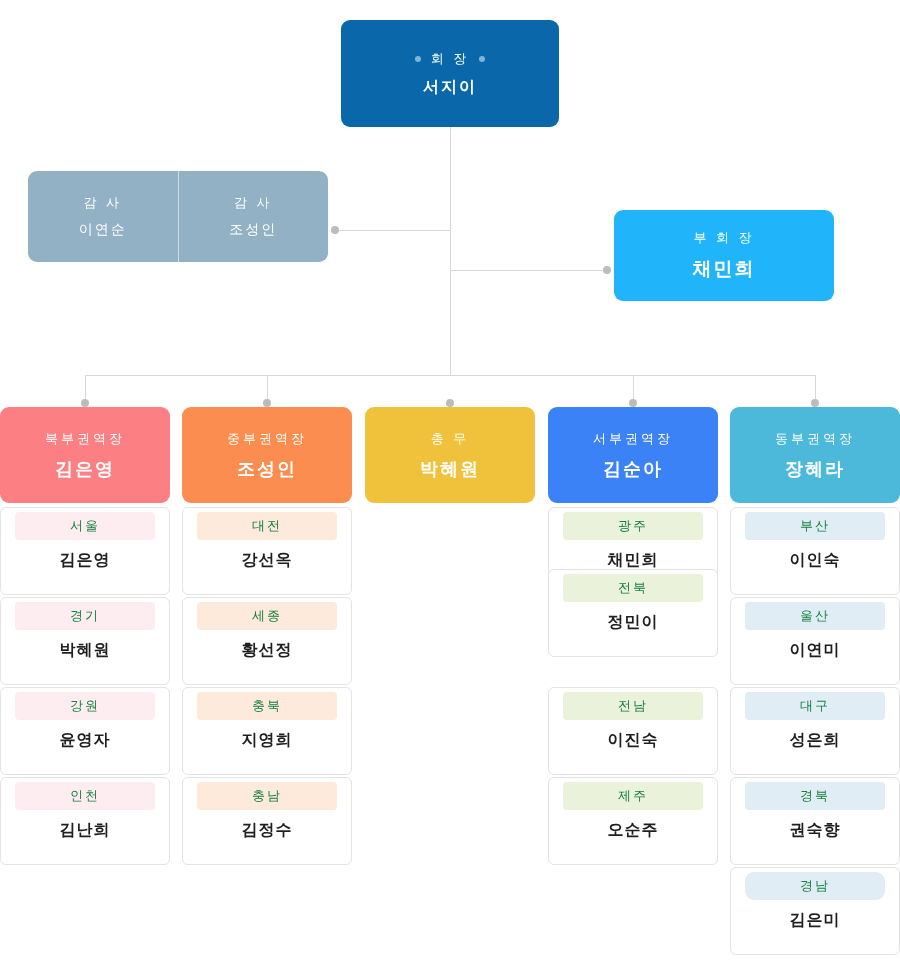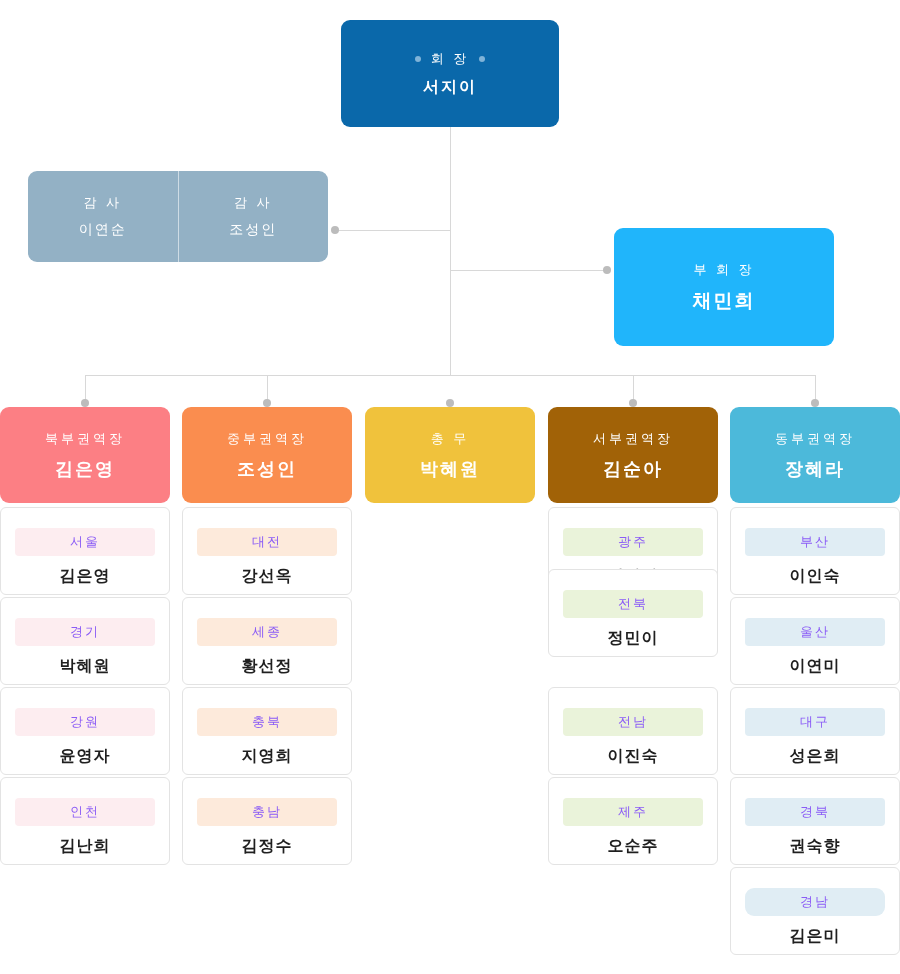--- a/index.html
+++ b/index.html
@@ -23,30 +23,30 @@
   .deco-dot { width:6px; height:6px; border-radius:50%; background:#7fb3d8; display:inline-block; }
 
   .auditor-group { position:absolute; left:28px; top:171px; width:300px; height:91px;
                    display:flex; border-radius:9px; overflow:hidden; }
   .auditor { flex:1; display:flex; flex-direction:column; justify-content:center; gap:9px;
              color:#fff; text-align:center; }
   .auditor:first-child { border-right:1px solid rgba(255,255,255,0.55); }
   .auditor .title { font-size:13px; letter-spacing:3px; }
   .auditor .name  { font-size:14px; font-weight:normal; letter-spacing:2px; }
 
-  .vice { left:614px; top:228px; width:220px; height:118px; }
+  .vice { left:614px; top:210px; width:220px; height:91px; }
 
   .branch { top:407px; width:170px; height:96px; }
   .branch .name { font-size:18px; }
 
   
   .card { position:absolute; width:170px; height:88px; background:#fff;
           border:1px solid #e3e3e3; border-radius:6px; text-align:center; }
-  .card .pill { margin:20px 14px 0; height:28px; line-height:28px; border-radius:4px;
-                font-size:13px; color:#8b5cf6; letter-spacing:2px; }
+  .card .pill { margin:4px 14px 0; height:28px; line-height:28px; border-radius:4px;
+                font-size:13px; color:#15803d; letter-spacing:2px; }
   .card .mname { margin-top:10px; font-size:16px; font-weight:bold; color:#1f1f1f; letter-spacing:1px; }
 </style>
 </head>
 <body>
 
 <div class="canvas">
 
   <div class="line" style="left:450px; top:112px; width:1px; height:263px;"></div>
   <div class="line" style="left:339px; top:230px; width:111px; height:1px;"></div>
   <div class="line" style="left:450px; top:270px; width:157px; height:1px;"></div>
@@ -94,21 +94,21 @@
     <div class="name">김은영</div>
   </div>
   <div class="box branch" style="left: 182px; background: rgb(250, 141, 79);">
     <div class="title">중부권역장</div>
     <div class="name">조성인</div>
   </div>
   <div class="box branch" style="left: 365px; background: rgb(240, 194, 60);">
     <div class="title">총 무</div>
     <div class="name">박혜원</div>
   </div>
-  <div class="box branch" style="left: 548px; background: #a16207;">
+  <div class="box branch" style="left: 548px; background: #3b82f6;">
     <div class="title">서부권역장</div>
     <div class="name">김순아</div>
   </div>
   <div class="box branch" style="left: 730px; background: rgb(76, 185, 218);">
     <div class="title">동부권역장</div>
     <div class="name">장혜라</div>
   </div>
 
   <div class="card" style="left:0px; top:507px;">
     <div class="pill" style="background: rgb(253, 237, 240);">서울</div>

